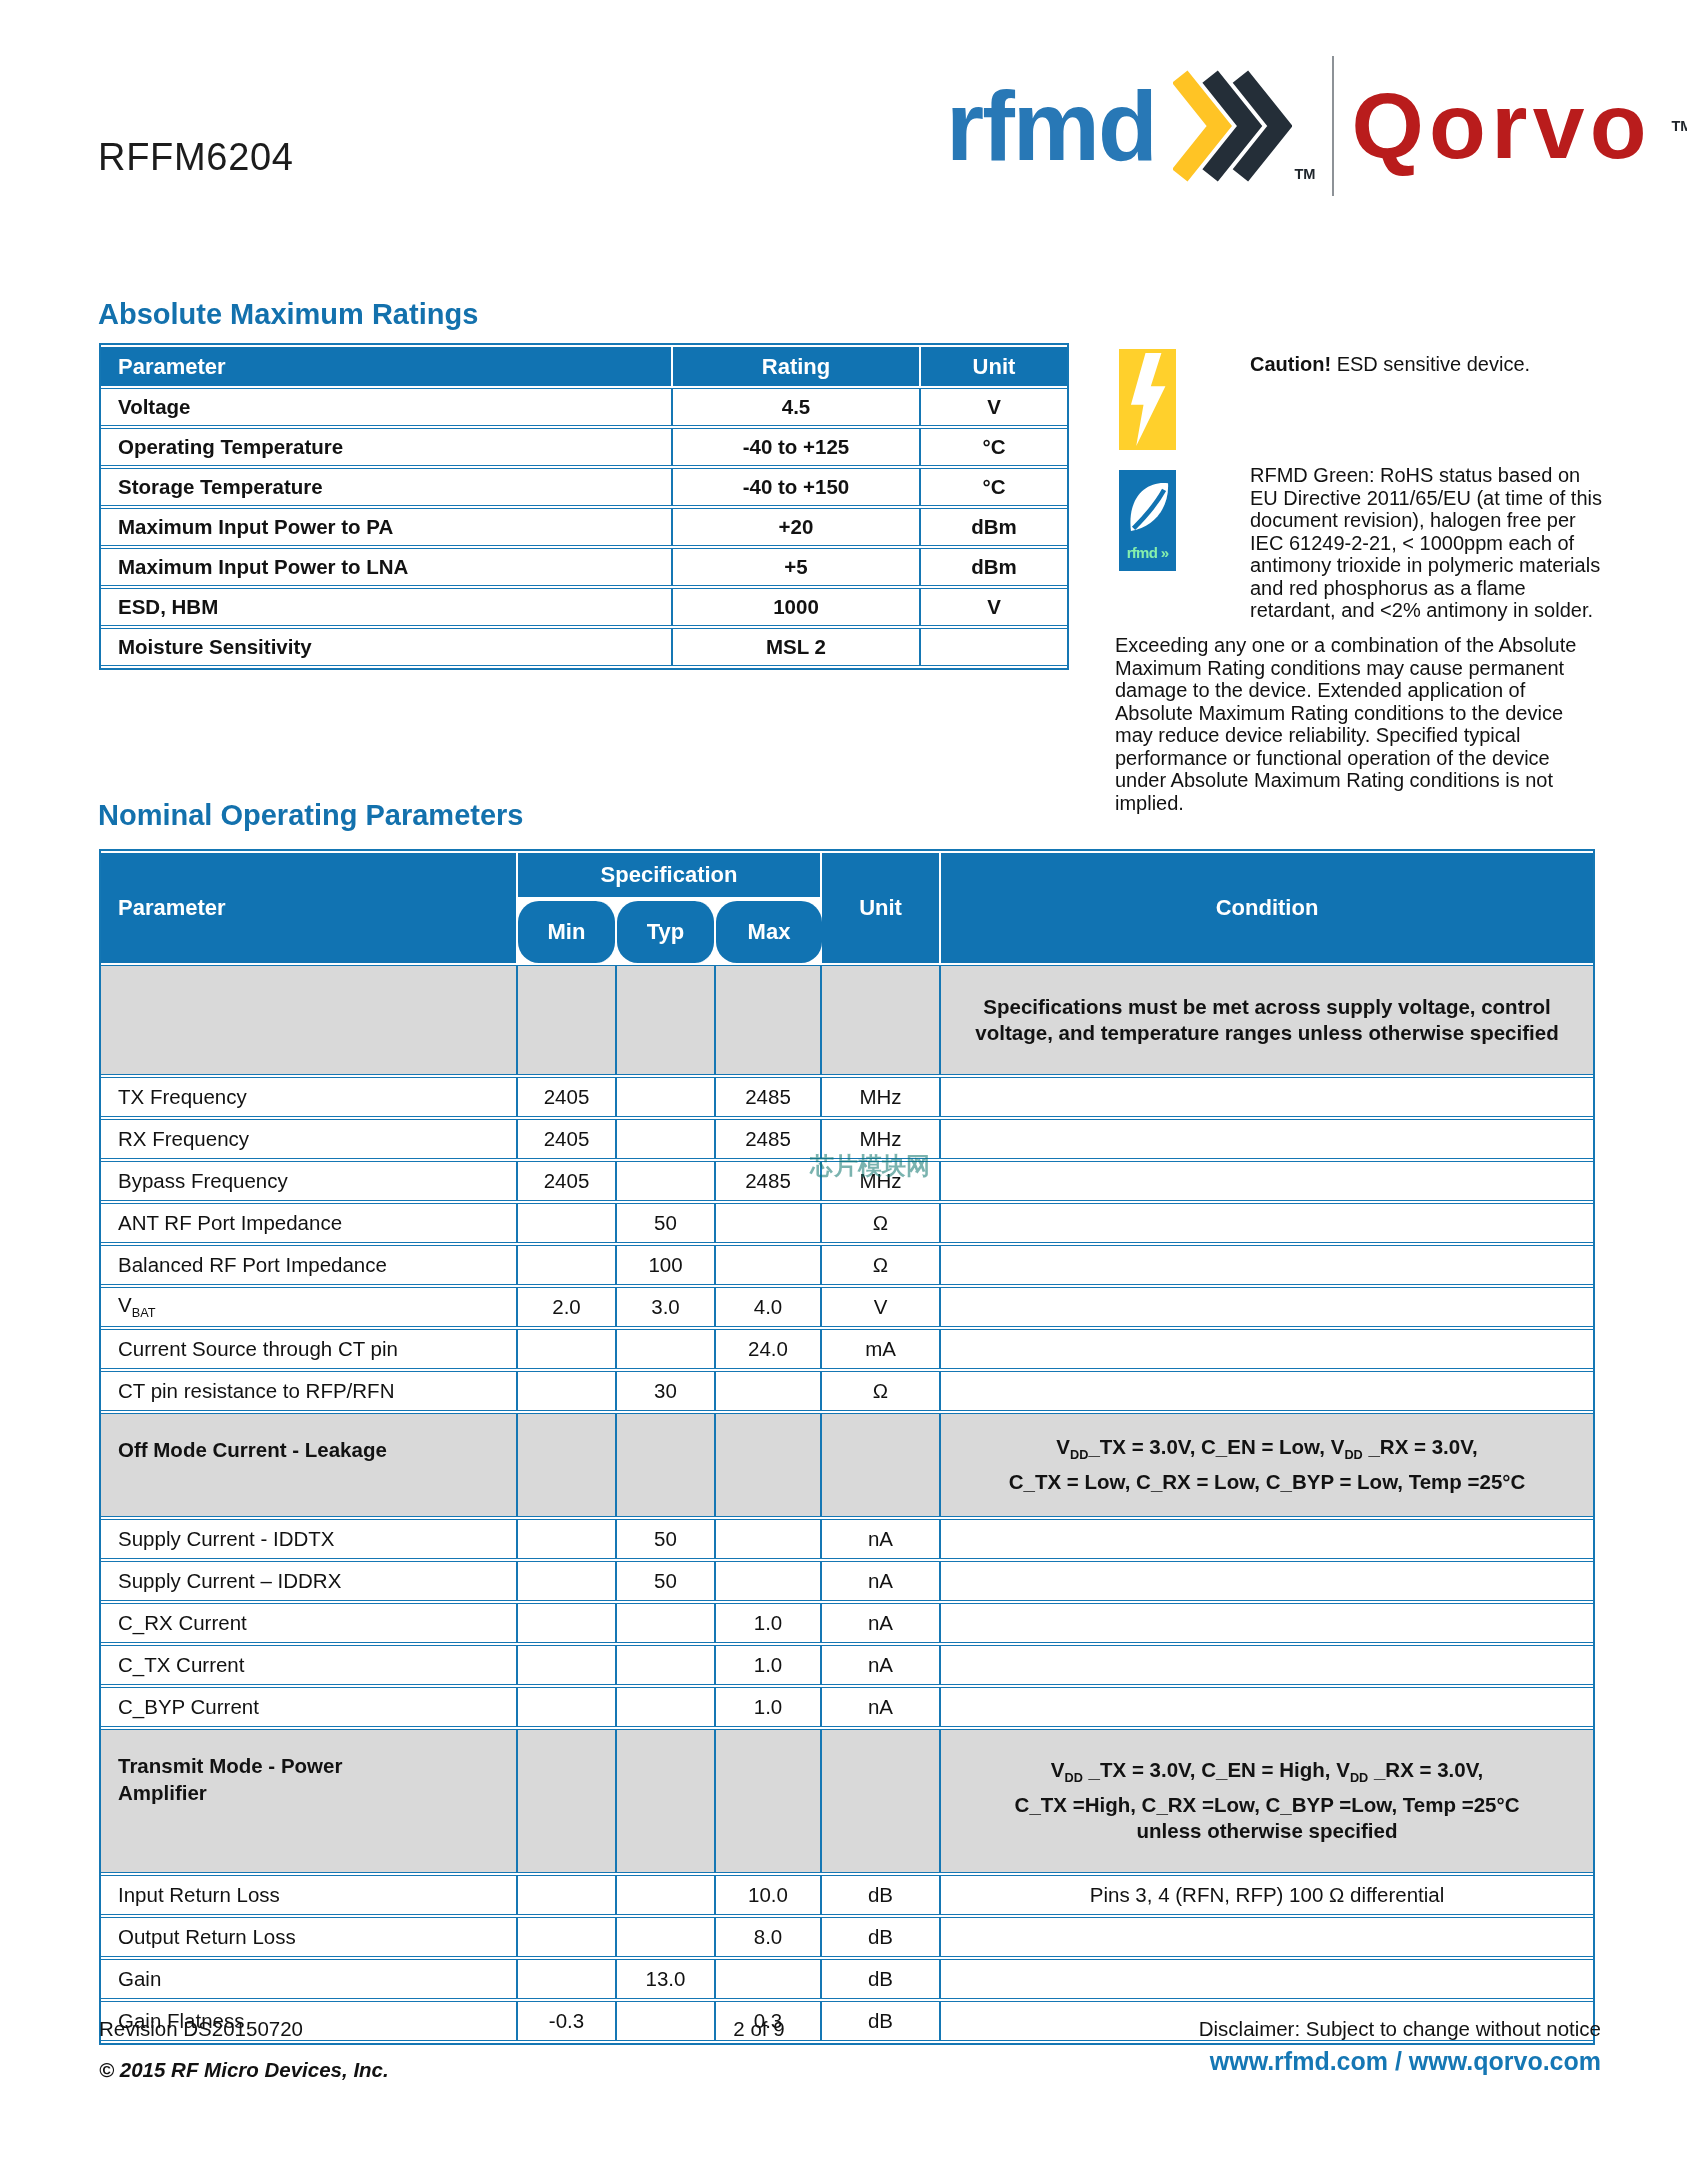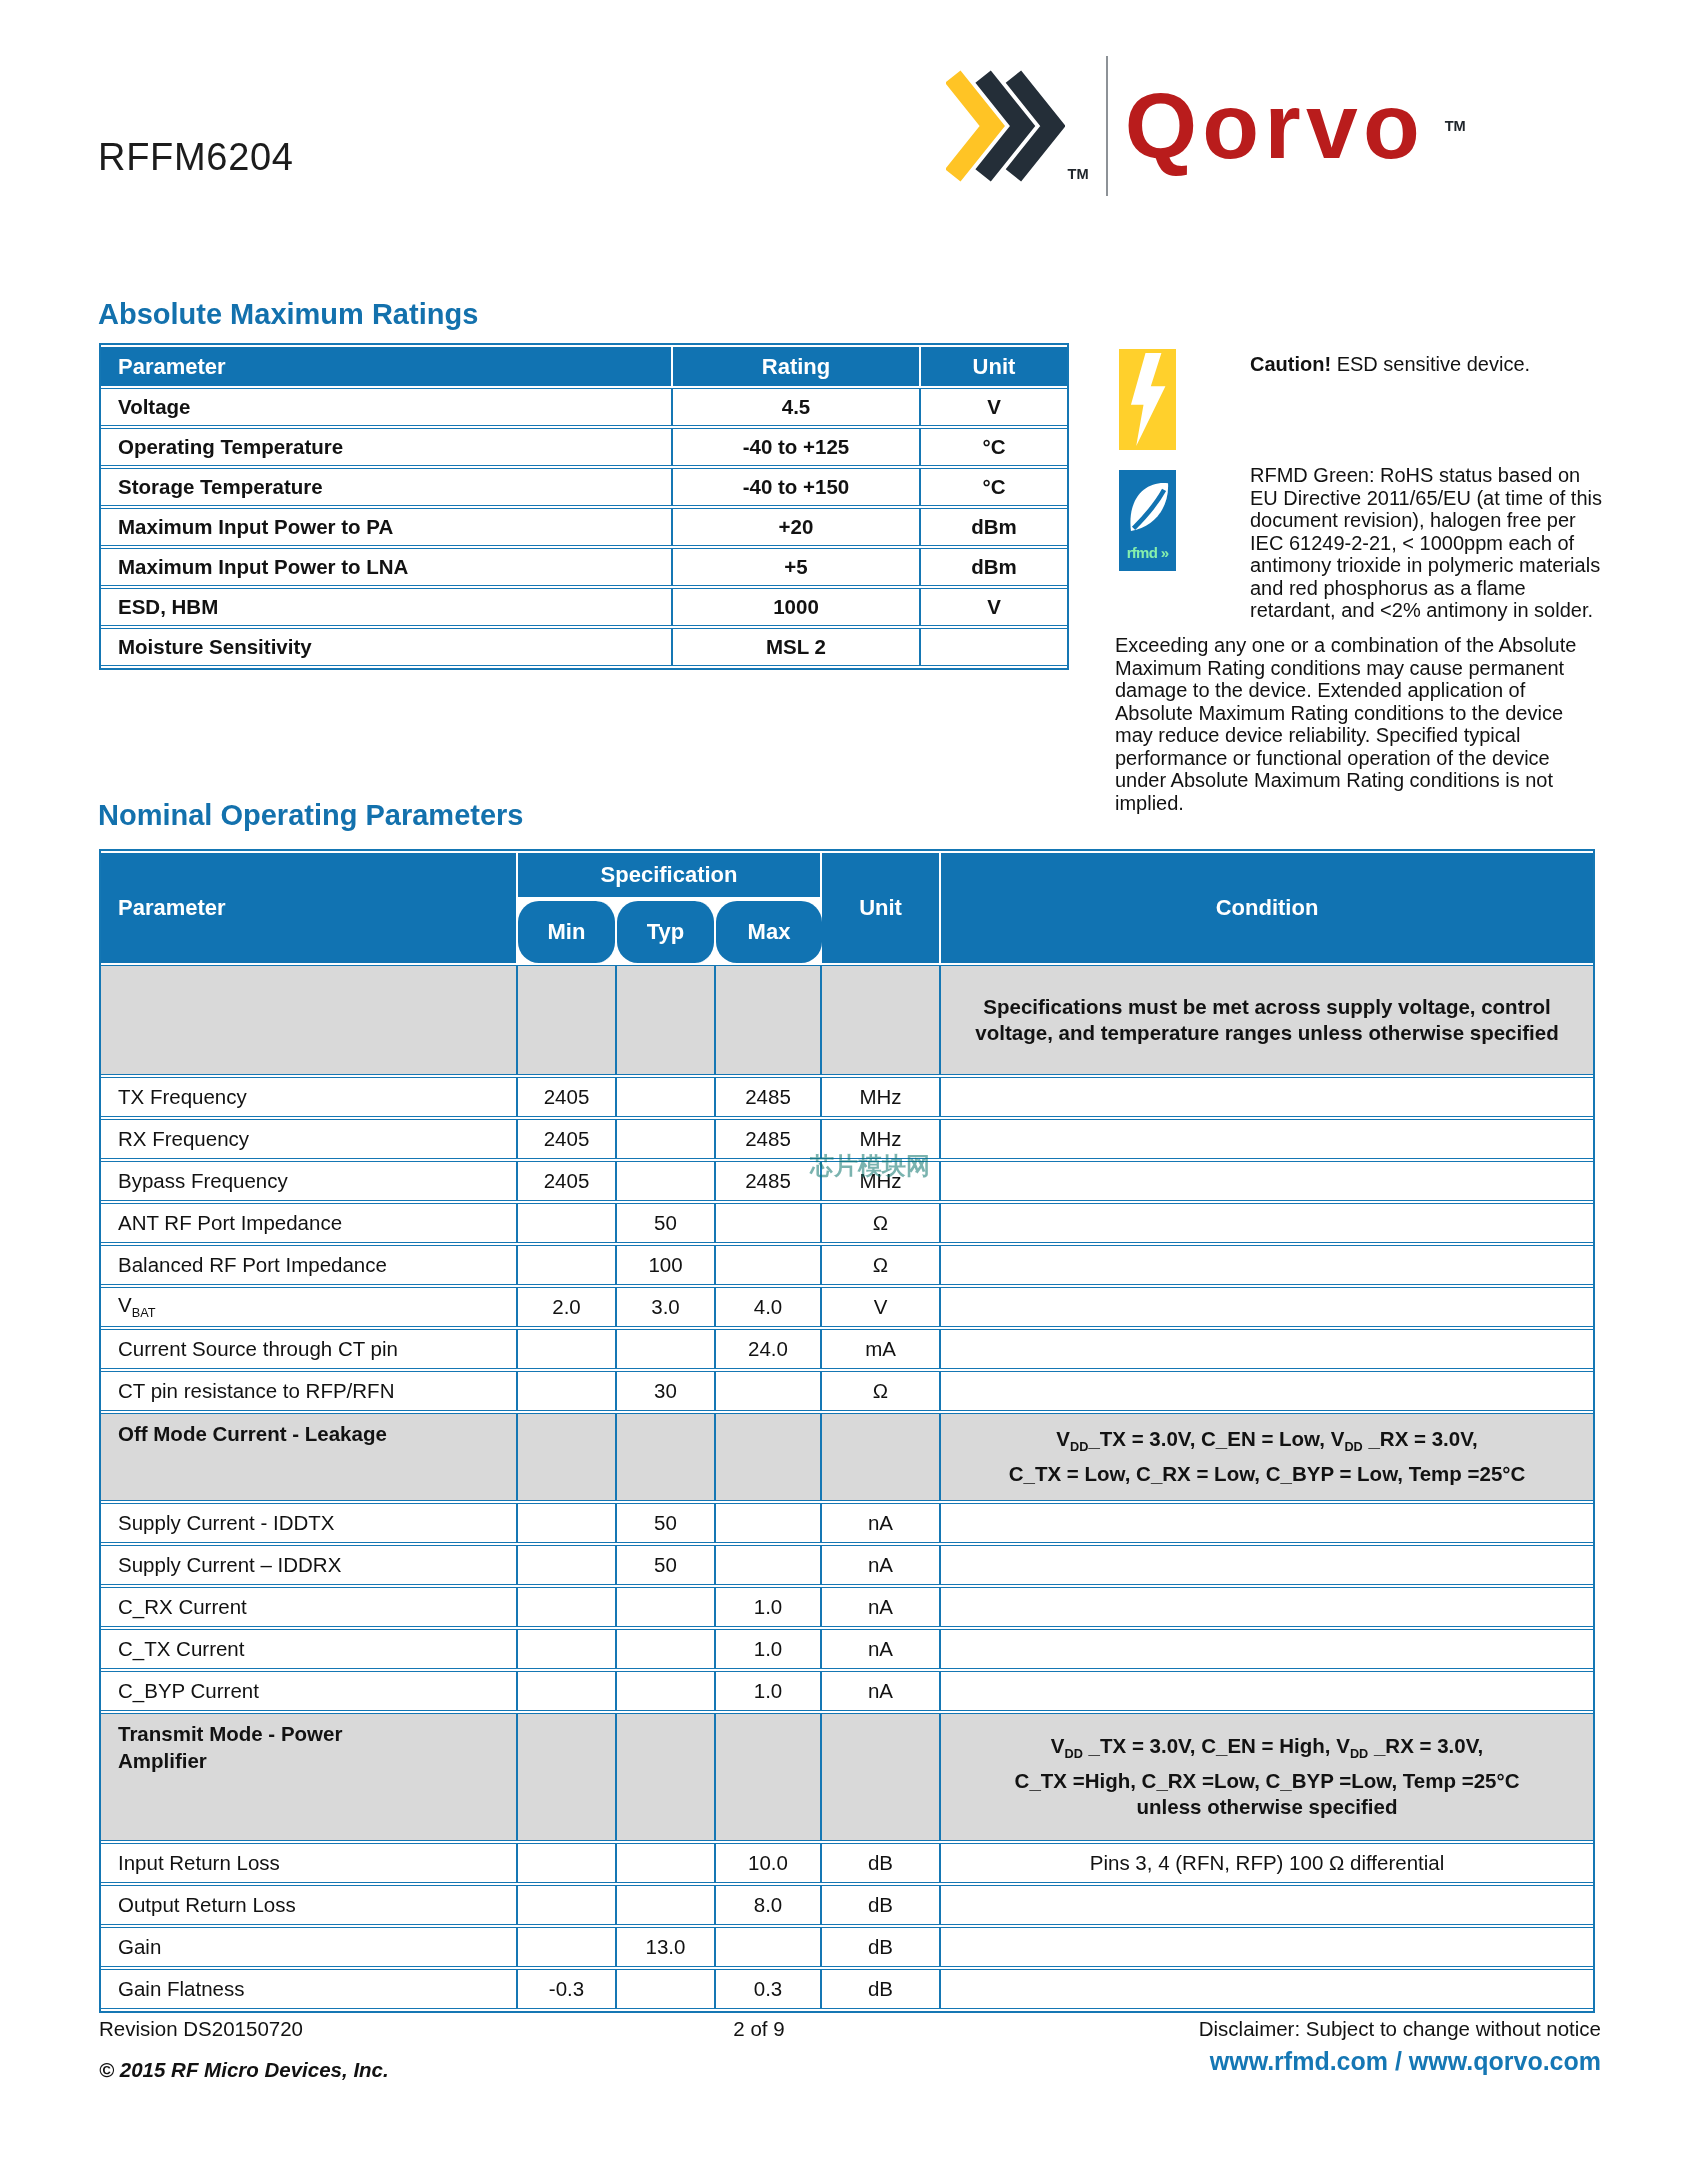--- a/index.html
+++ b/index.html
@@ -27,21 +27,21 @@
   th,td{overflow:hidden;}
   th{background:#1173b2;color:#fff;font-weight:bold;font-size:22px;}
   td{border-top:1.3px solid #1577b4;border-bottom:1.3px solid #1577b4;
      border-right:2px solid #1577b4;font-size:20.5px;background:#fff;color:#121212;}
   td:last-child{border-right:none;}
   th{border-right:2.6px solid #ffffff;}
   th:last-child{border-right:none;}
   .p{text-align:left;padding-left:17px;}
   .c{text-align:center;}
   .g{background:#d9d9d9;font-weight:bold;}
-  .vt{vertical-align:top;padding-top:7px;line-height:26.5px;}
+  .vt{vertical-align:top;padding-top:23px;line-height:26.5px;}
   sub{font-size:0.62em;}
 
   .amr-table{position:absolute;left:99px;top:343px;width:966px;border:2px solid #1577b4;}
   .amr-table th{height:37px;}
   .amr-table td{height:34px;font-weight:bold;}
 
   .nom-table{position:absolute;left:99px;top:849px;width:1492px;border:2px solid #1577b4;}
   .nom-table thead th.spec{height:42px;border-bottom:2.6px solid #ffffff;}
   .nom-table thead tr.sub th{height:60px;border-radius:21px;}
   .nom-table td{height:36px;}
@@ -74,20 +74,21 @@
           color:#1577b4;text-align:right;}
 </style>
 </head>
 <body>
 
 <div class="page">
 
   <div class="title">RFFM6204</div>
 
   <div class="logo-row">
+    <span class="rfmd-word">rfmd</span>
     <span class="chev-tm">
       <svg width="119" height="112" viewBox="0 0 180 170">
         <path d="M10 10 L70 85 L10 160" stroke="#ffc425" stroke-width="30" fill="none"></path>
         <path d="M56 10 L116 85 L56 160" stroke="#242e38" stroke-width="30" fill="none"></path>
         <path d="M102 10 L162 85 L102 160" stroke="#242e38" stroke-width="30" fill="none"></path>
       </svg>
       <span class="tm">TM</span>
     </span>
     <span class="logo-divider"></span>
     <span class="qorvo-word">Qorvo</span>

